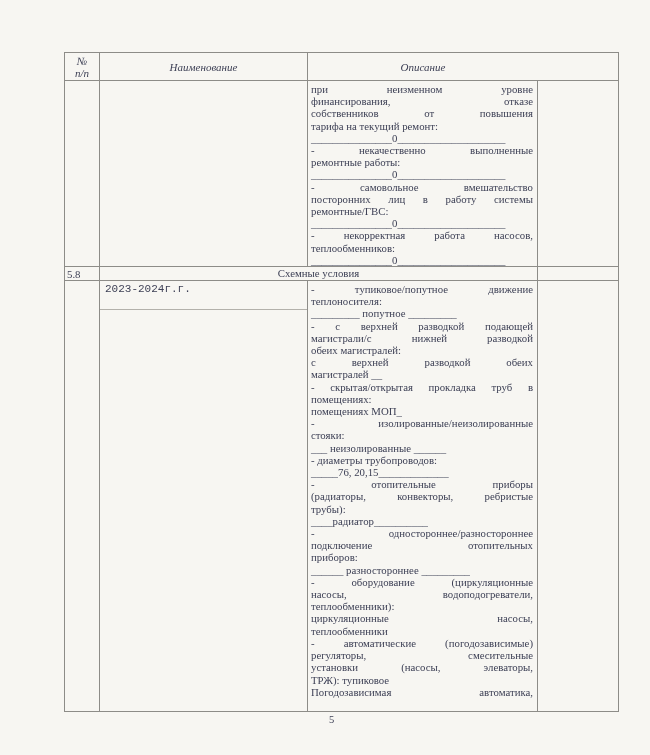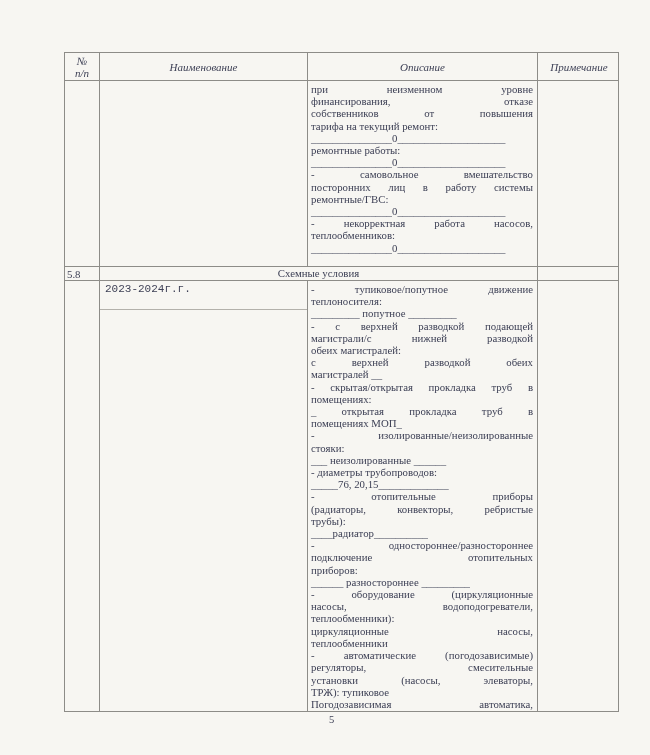--- a/index.html
+++ b/index.html
@@ -76,34 +76,32 @@
       <div class="cell hcell">
         <span>№</span>
         <span>п/п</span>
       </div>
       <div class="cell hcell">
         <span>Наименование</span>
       </div>
       <div class="cell hcell">
         <span>Описание</span>
       </div>
-      <div class="cell hcell">
-        <span>Примечание</span>
-      </div>
     </div>
 
     <div class="row row-prev">
       <div class="cell num-cell"></div>
       <div class="cell name-cell"></div>
       <div class="cell desc-cell">
           <div class="line stretch">при неизменном уровне</div>
           <div class="line stretch">финансирования, отказе</div>
           <div class="line stretch">собственников от повышения</div>
           <div class="line">тарифа на текущий ремонт:</div>
           <div class="line">_______________0____________________</div>
+          <div class="line stretch">- некачественно выполненные</div>
           <div class="line">ремонтные работы:</div>
           <div class="line">_______________0____________________</div>
           <div class="line stretch">- самовольное вмешательство</div>
           <div class="line stretch">посторонних лиц в работу системы</div>
           <div class="line">ремонтные/ГВС:</div>
           <div class="line">_______________0____________________</div>
           <div class="line stretch">- некорректная работа насосов,</div>
           <div class="line">теплообменников:</div>
           <div class="line">_______________0____________________</div>
         </div>
@@ -126,21 +124,20 @@
           <div class="line stretch">- тупиковое/попутное движение</div>
           <div class="line">теплоносителя:</div>
           <div class="line">_________ попутное _________</div>
           <div class="line stretch">- с верхней разводкой подающей</div>
           <div class="line stretch">магистрали/с нижней разводкой</div>
           <div class="line">обеих магистралей:</div>
           <div class="line stretch">с верхней разводкой обеих</div>
           <div class="line">магистралей __</div>
           <div class="line stretch">- скрытая/открытая прокладка труб в</div>
           <div class="line">помещениях:</div>
-          <div class="line stretch">_ открытая прокладка труб в</div>
           <div class="line">помещениях МОП_</div>
           <div class="line stretch">- изолированные/неизолированные</div>
           <div class="line">стояки:</div>
           <div class="line">___ неизолированные ______</div>
           <div class="line">- диаметры трубопроводов:</div>
           <div class="line">_____76, 20,15_____________</div>
           <div class="line stretch">- отопительные приборы</div>
           <div class="line stretch">(радиаторы, конвекторы, ребристые</div>
           <div class="line">трубы):</div>
           <div class="line">____радиатор__________</div>

